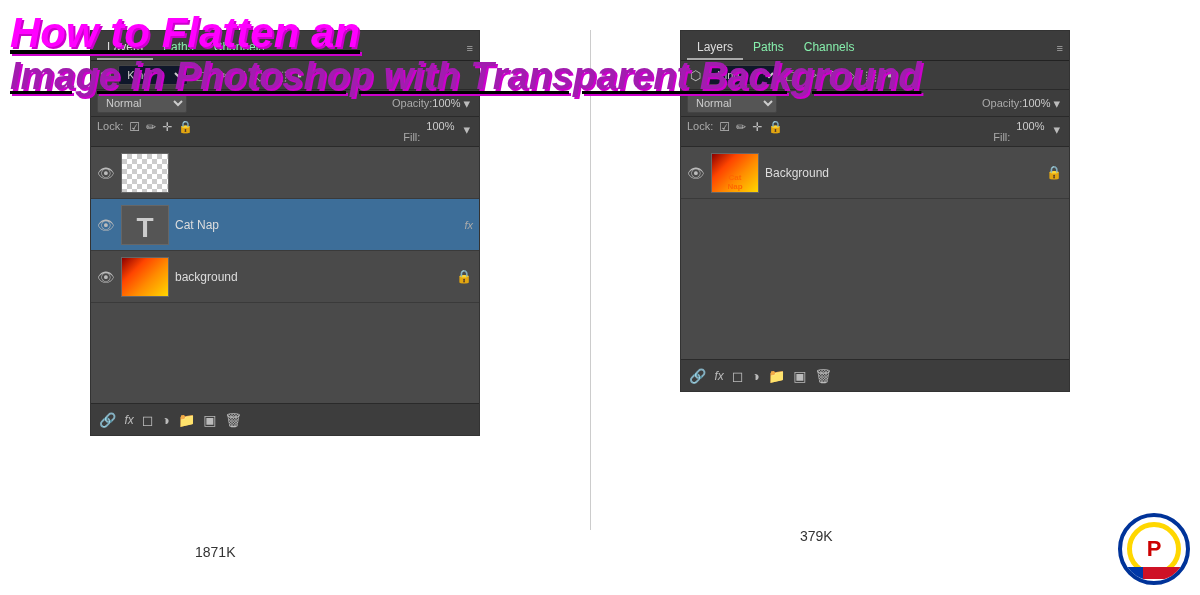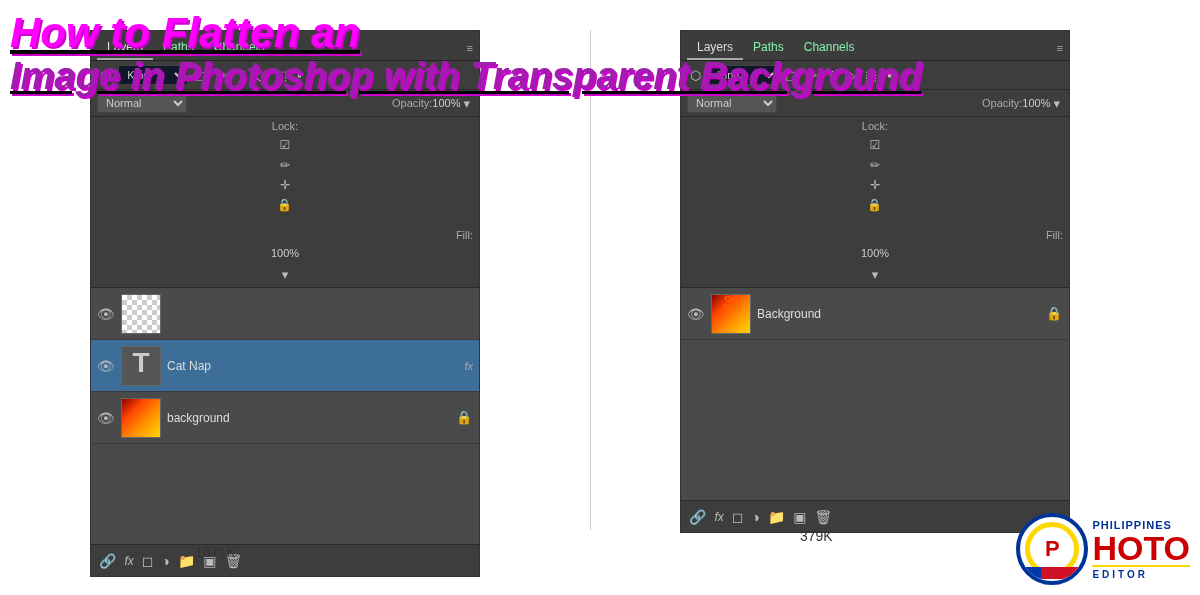--- a/index.html
+++ b/index.html
@@ -137,25 +137,23 @@
 
     .ps-opacity-val {
       color: #ccc;
       font-size: 11px;
     }
 
     
     .ps-lock-row {
       background: #3d3d3d;
       display: flex;
-      align-items: center;
       padding: 3px 6px;
       gap: 6px;
       border-bottom: 1px solid #2a2a2a;
-      flex-direction: column;
     }
 
     .ps-lock-label {
       color: #aaa;
       font-size: 11px;
     }
 
     .ps-lock-icon {
       color: #bbb;
       font-size: 12px;
@@ -193,26 +191,26 @@
     }
 
     .ps-layer-eye {
       color: #bbb;
       font-size: 14px;
       width: 18px;
       text-align: center;
     }
 
     .ps-layer-thumb {
-      width: 40px;
+      width: 48px;
       height: 40px;
       border: 1px solid #666;
       flex-shrink: 0;
       display: flex;
-      align-items: flex-start;
+      align-items: flex-end;
       justify-content: center;
     }
 
     .ps-layer-thumb.checker {
       background-image:
         linear-gradient(45deg, #ccc 25%, transparent 25%),
         linear-gradient(-45deg, #ccc 25%, transparent 25%),
         linear-gradient(45deg, transparent 75%, #ccc 75%),
         linear-gradient(-45deg, transparent 75%, #ccc 75%);
       background-size: 10px 10px;
@@ -462,19 +460,14 @@
   <div style="position:relative; display:flex; align-items:center;">
 
     <div style="width:72px; height:72px; border-radius:50%; background:white; border:4px solid #003399; display:flex; align-items:center; justify-content:center; z-index:2; position:relative; overflow:hidden;">
       <div style="width:54px; height:54px; border-radius:50%; background:white; border:5px solid #FFD700; display:flex; align-items:center; justify-content:center;">
         <div style="font-size:22px; font-weight:900; color:#cc0000;">P</div>
       </div>
 
       <div style="position:absolute; bottom:2px; left:0; right:0; height:12px; background:linear-gradient(to right, #0038A8 33%, #CE1126 33%);"></div>
     </div>
 
-    <div style="margin-left:4px;">
-      <div style="color:#003399; font-size:11px; font-weight:bold; letter-spacing:1px;">PHILIPPINES</div>
-      <div style="color:#cc0000; font-size:34px; font-weight:900; line-height:1;">HOTO</div>
-      <div style="color:#003399; font-size:10px; font-weight:bold; letter-spacing:3px; border-top:2px solid #FFD700; padding-top:2px;">EDITOR</div>
-    </div>
   </div>
 </div>
 
 </body></html>

